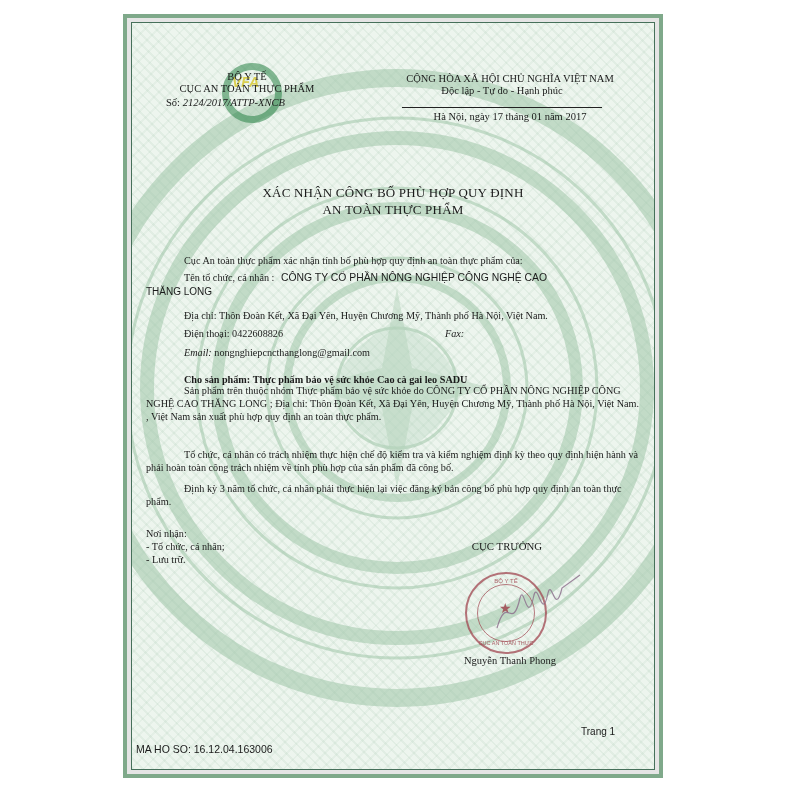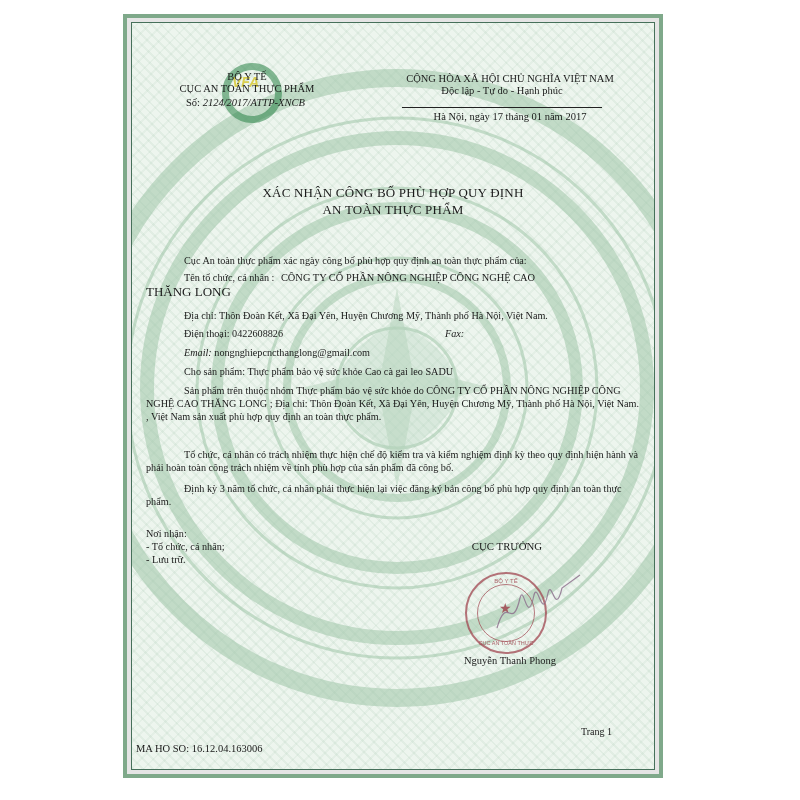--- a/index.html
+++ b/index.html
@@ -19,21 +19,21 @@
       repeating-linear-gradient(-45deg, rgba(120,170,135,0.08) 0 2px, transparent 2px 9px),
       #edf5ee;
   }
   .drum { position:absolute; left:-60px; top:40px; width:650px; height:650px; pointer-events:none; }
   .abs { position:absolute; white-space:nowrap; }
   .hdr { font-size:10.5px; text-align:center; line-height:13px; }
   .title { font-size:13px; text-align:center; line-height:17px; letter-spacing:0.2px; }
   .body-txt { font-size:10.2px; line-height:13px; }
   .para { position:absolute; font-size:10.2px; line-height:13px; white-space:normal; text-align:left; }
   .ind { display:inline-block; width:38px; }
-  .sans { font-family:Liberation Serif, serif; }
+  .sans { font-family:Liberation Sans, sans-serif; }
   .vfa { position:absolute; left:90px; top:40px; width:60px; height:60px; border-radius:50%; border:7px solid rgba(40,130,70,0.55); box-sizing:border-box; }
   .vfa-txt { position:absolute; left:100px; top:51px; font-family:"Liberation Sans", sans-serif; font-weight:bold; font-style:italic; font-size:14px; color:rgba(215,200,50,0.85); }
   .seal { position:absolute; left:333px; top:549px; width:82px; height:82px; border-radius:50%; border:2px solid rgba(160,70,80,0.75); box-sizing:border-box; }
   .seal2 { position:absolute; left:10px; top:10px; width:58px; height:58px; border-radius:50%; border:1.5px solid rgba(160,70,80,0.7); box-sizing:border-box; }
 </style>
 </head>
 <body>
 
 <div class="doc">
   <div class="doc-inner">
@@ -53,60 +53,60 @@
         <polygon points="325,225 340,305 420,325 340,345 325,425 310,345 230,325 310,305"></polygon>
         <polygon points="325,255 365,285 395,325 365,365 325,395 285,365 255,325 285,285" fill-opacity="0.35"></polygon>
       </g>
     </svg>
 
     <div class="vfa"></div>
     <div class="vfa-txt">VFA</div>
 
     <div class="abs hdr" style="left:30px; top:47px; width:170px;">BỘ Y TẾ</div>
     <div class="abs hdr" style="left:30px; top:59px; width:170px;">CỤC AN TOÀN THỰC PHẨM</div>
-    <div class="abs hdr" style="left:34px; top:73px; width:170px; text-align:left;margin-left:20px;">
+    <div class="abs hdr" style="left:34px; top:73px; width:170px; text-align:left;">
       <span>Số:</span>
       <i>2124/2017/ATTP-XNCB</i>
     </div>
 
     <div class="abs hdr" style="left:238px; top:49px; width:280px;">CỘNG HÒA XÃ HỘI CHỦ NGHĨA VIỆT NAM</div>
     <div class="abs hdr" style="left:270px; top:61px; width:200px; border-bottom:1px solid #222; padding-bottom:10px;">Độc lập - Tự do - Hạnh phúc</div>
     <div class="abs hdr" style="left:238px; top:87px; width:280px;">Hà Nội, ngày 17 tháng 01 năm 2017</div>
 
     <div class="abs title" style="left:0; top:161px; width:522px;">XÁC NHẬN CÔNG BỐ PHÙ HỢP QUY ĐỊNH</div>
     <div class="abs title" style="left:0; top:178px; width:522px;">AN TOÀN THỰC PHẨM</div>
 
-    <div class="abs body-txt" style="left:52px; top:231px;">Cục An toàn thực phẩm  xác ngày công bố phù hợp quy định an toàn thực phẩm của:</div>
+    <div class="abs body-txt" style="left:52px; top:231px;">Cục An toàn thực phẩm  xác nhận tính bố phù hợp quy định an toàn thực phẩm của:</div>
 
     <div class="abs body-txt" style="left:52px; top:248px;">
       <span>Tên tổ chức, cá nhân   :</span>
       <span class="sans" style="font-size:10.4px; margin-left:4px;">CÔNG TY CỔ PHẦN NÔNG NGHIỆP CÔNG NGHỆ CAO</span>
     </div>
-    <div class="abs body-txt sans" style="left:14px; top:262px; font-size:13px;">THĂNG LONG</div>
+    <div class="abs body-txt sans" style="left:14px; top:262px; font-size:10px;">THĂNG LONG</div>
 
     <div class="abs body-txt" style="left:52px; top:286px;">
       <span>Địa chỉ:</span>
       <span>Thôn Đoàn Kết, Xã Đại Yên, Huyện Chương Mỹ, Thành phố Hà Nội, Việt Nam.</span>
     </div>
 
     <div class="abs body-txt" style="left:52px; top:304px;">
       <span>Điện thoại:</span>
       <span>0422608826</span>
     </div>
     <div class="abs body-txt" style="left:313px; top:304px;">
       <i>Fax:</i>
       <span></span>
     </div>
 
     <div class="abs body-txt" style="left:52px; top:323px;">
       <i>Email:</i>
       <span>nongnghiepcncthanglong@gmail.com</span>
     </div>
 
-    <div class="abs body-txt" style="left:52px; top:342px;">
+    <div class="abs body-txt" style="left:52px; top:350px;font-weight:bold;">
       <span>Cho sản phẩm:</span>
       <span>Thực phẩm bảo vệ sức khỏe Cao cà gai leo SADU</span>
     </div>
 
     <div class="para" style="left:14px; top:361px; width:498px;"><span class="ind"></span><span>Sản phẩm trên thuộc nhóm Thực phẩm bảo vệ sức khỏe do CÔNG TY CỔ PHẦN NÔNG NGHIỆP CÔNG NGHỆ CAO THĂNG LONG  ; Địa chỉ:  Thôn Đoàn Kết, Xã Đại Yên, Huyện Chương Mỹ, Thành phố Hà Nội, Việt Nam. , Việt Nam  sản xuất phù hợp quy định an toàn thực phẩm.</span></div>
 
     <div class="para" style="left:14px; top:425px; width:498px;"><span class="ind"></span><span>Tổ chức, cá nhân có trách nhiệm thực hiện chế độ kiểm tra và kiểm nghiệm định kỳ theo quy định hiện hành và phải hoàn toàn công trách nhiệm về tính phù hợp của sản phẩm đã công bố.</span></div>
 
     <div class="para" style="left:14px; top:459px; width:498px;"><span class="ind"></span><span>Định kỳ 3 năm tổ chức, cá nhân phải thực hiện lại việc đăng ký bản công bố phù hợp quy định an toàn thực phẩm.</span></div>
 

